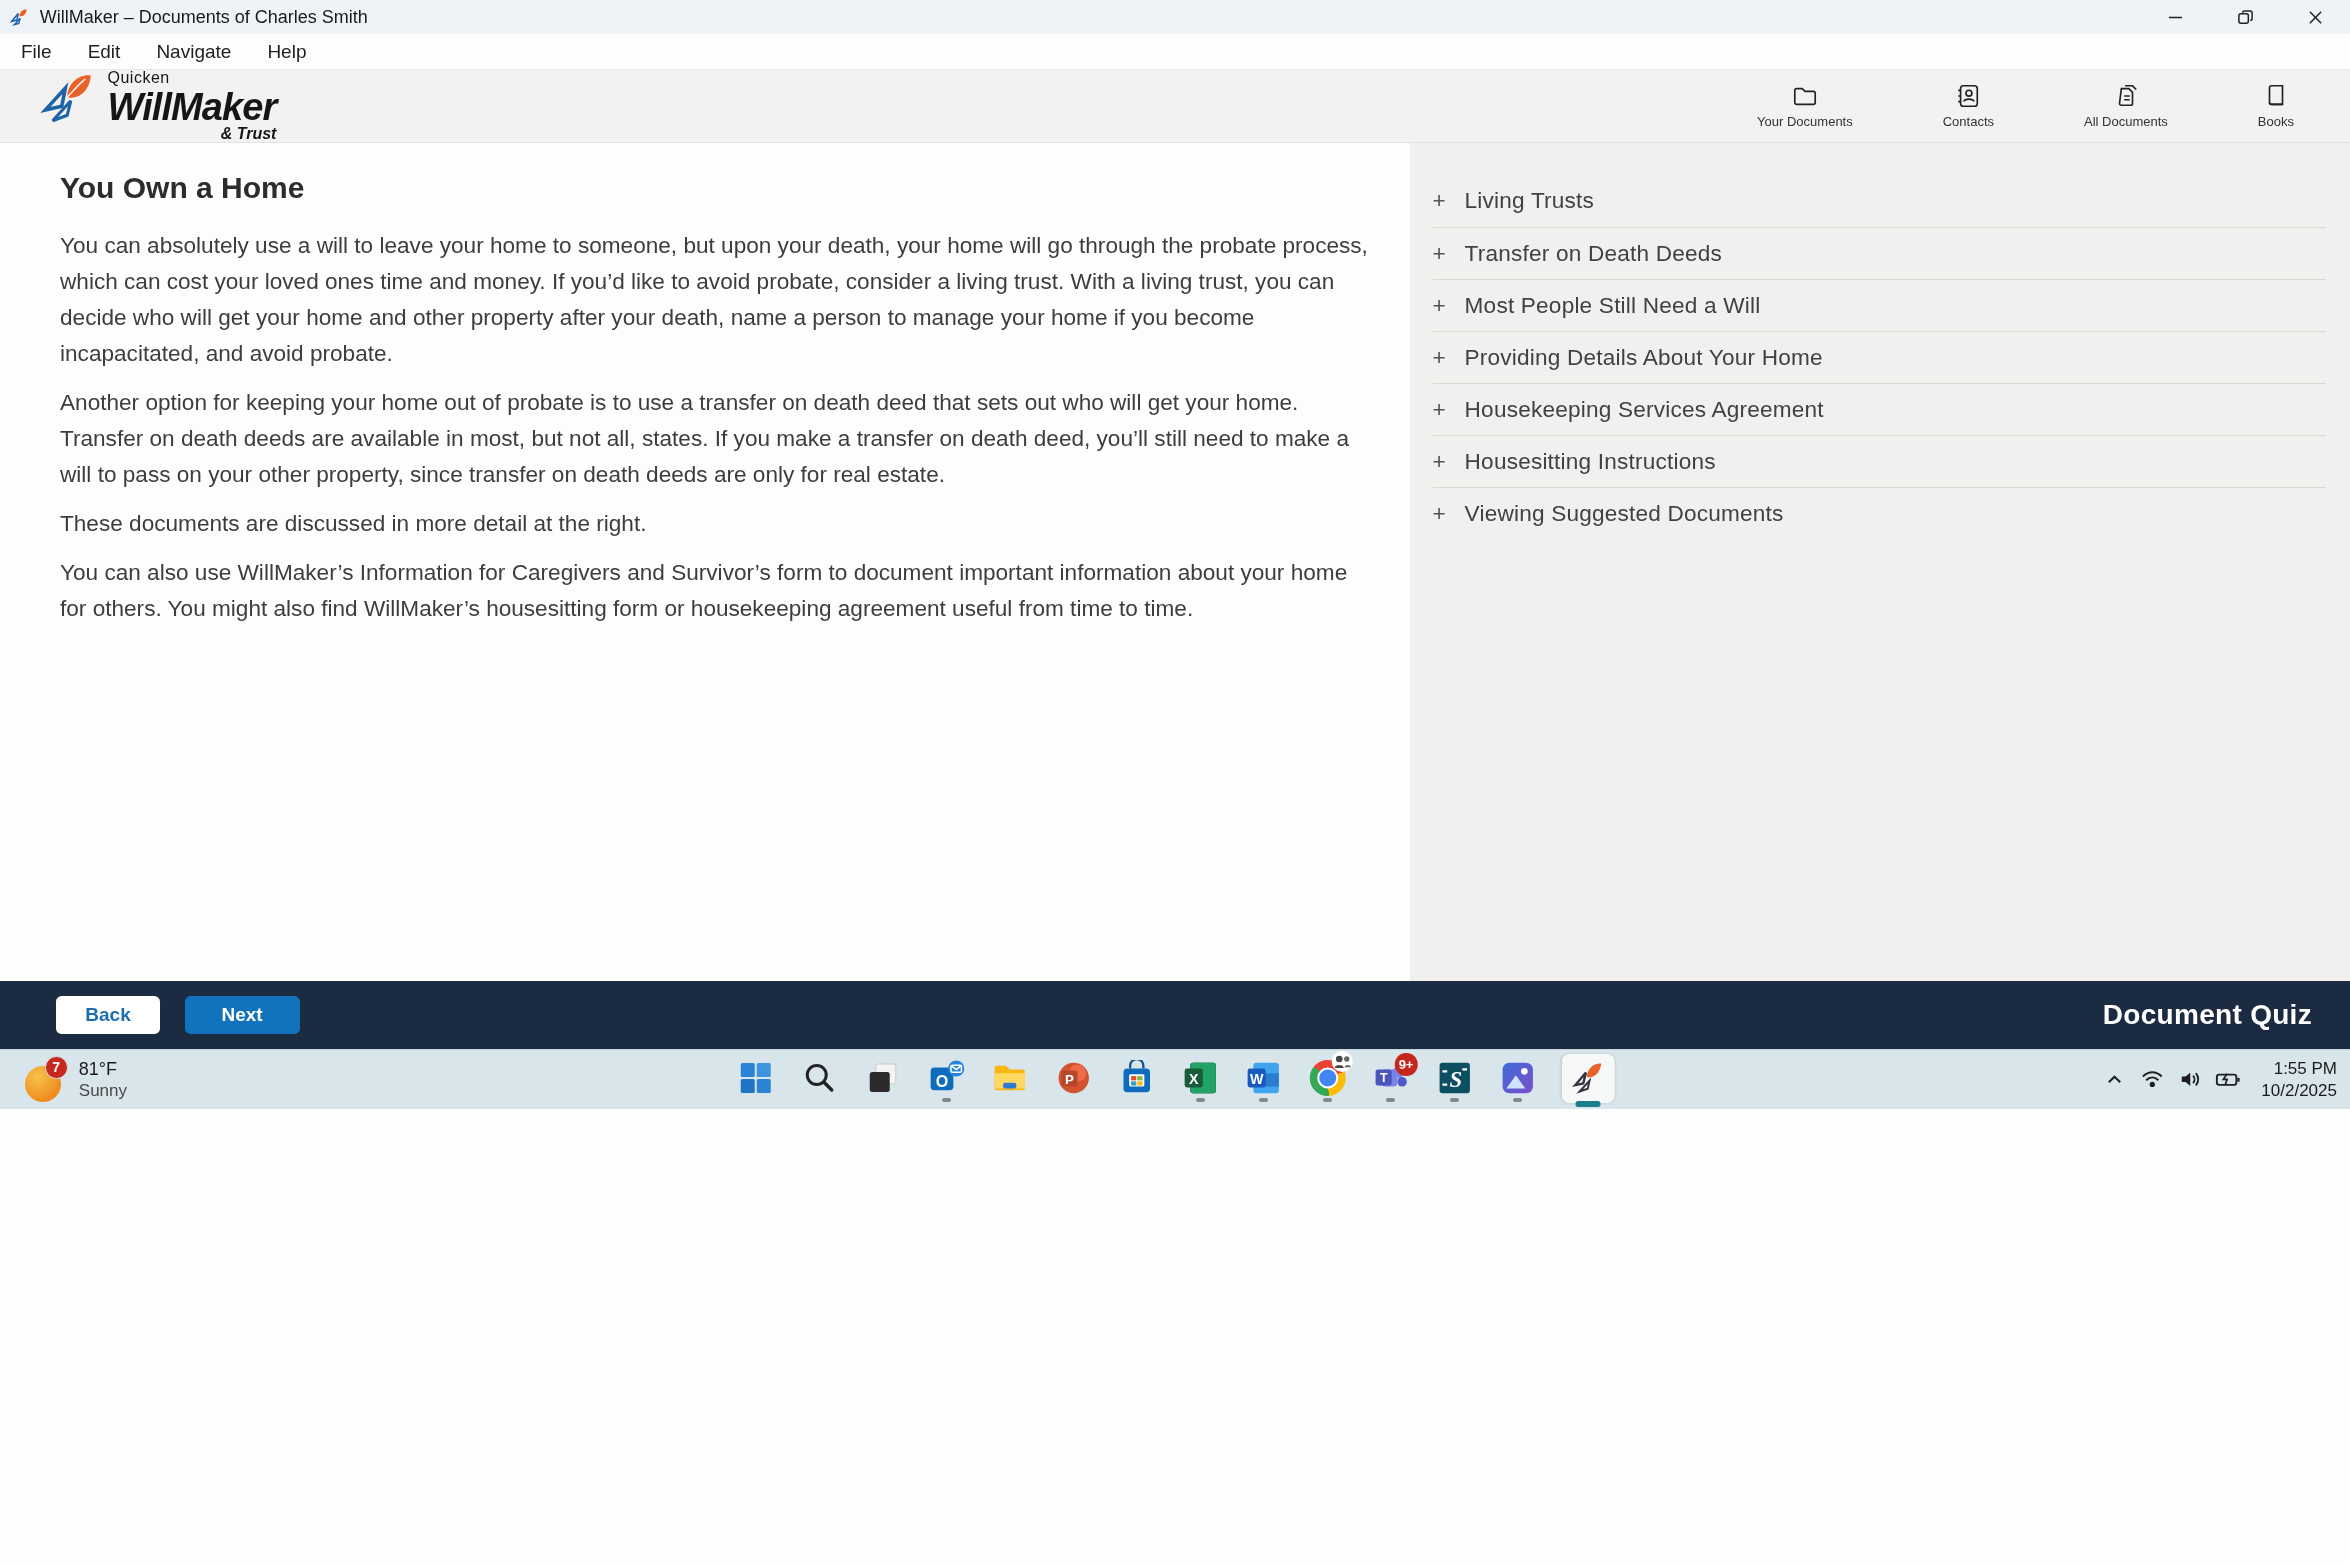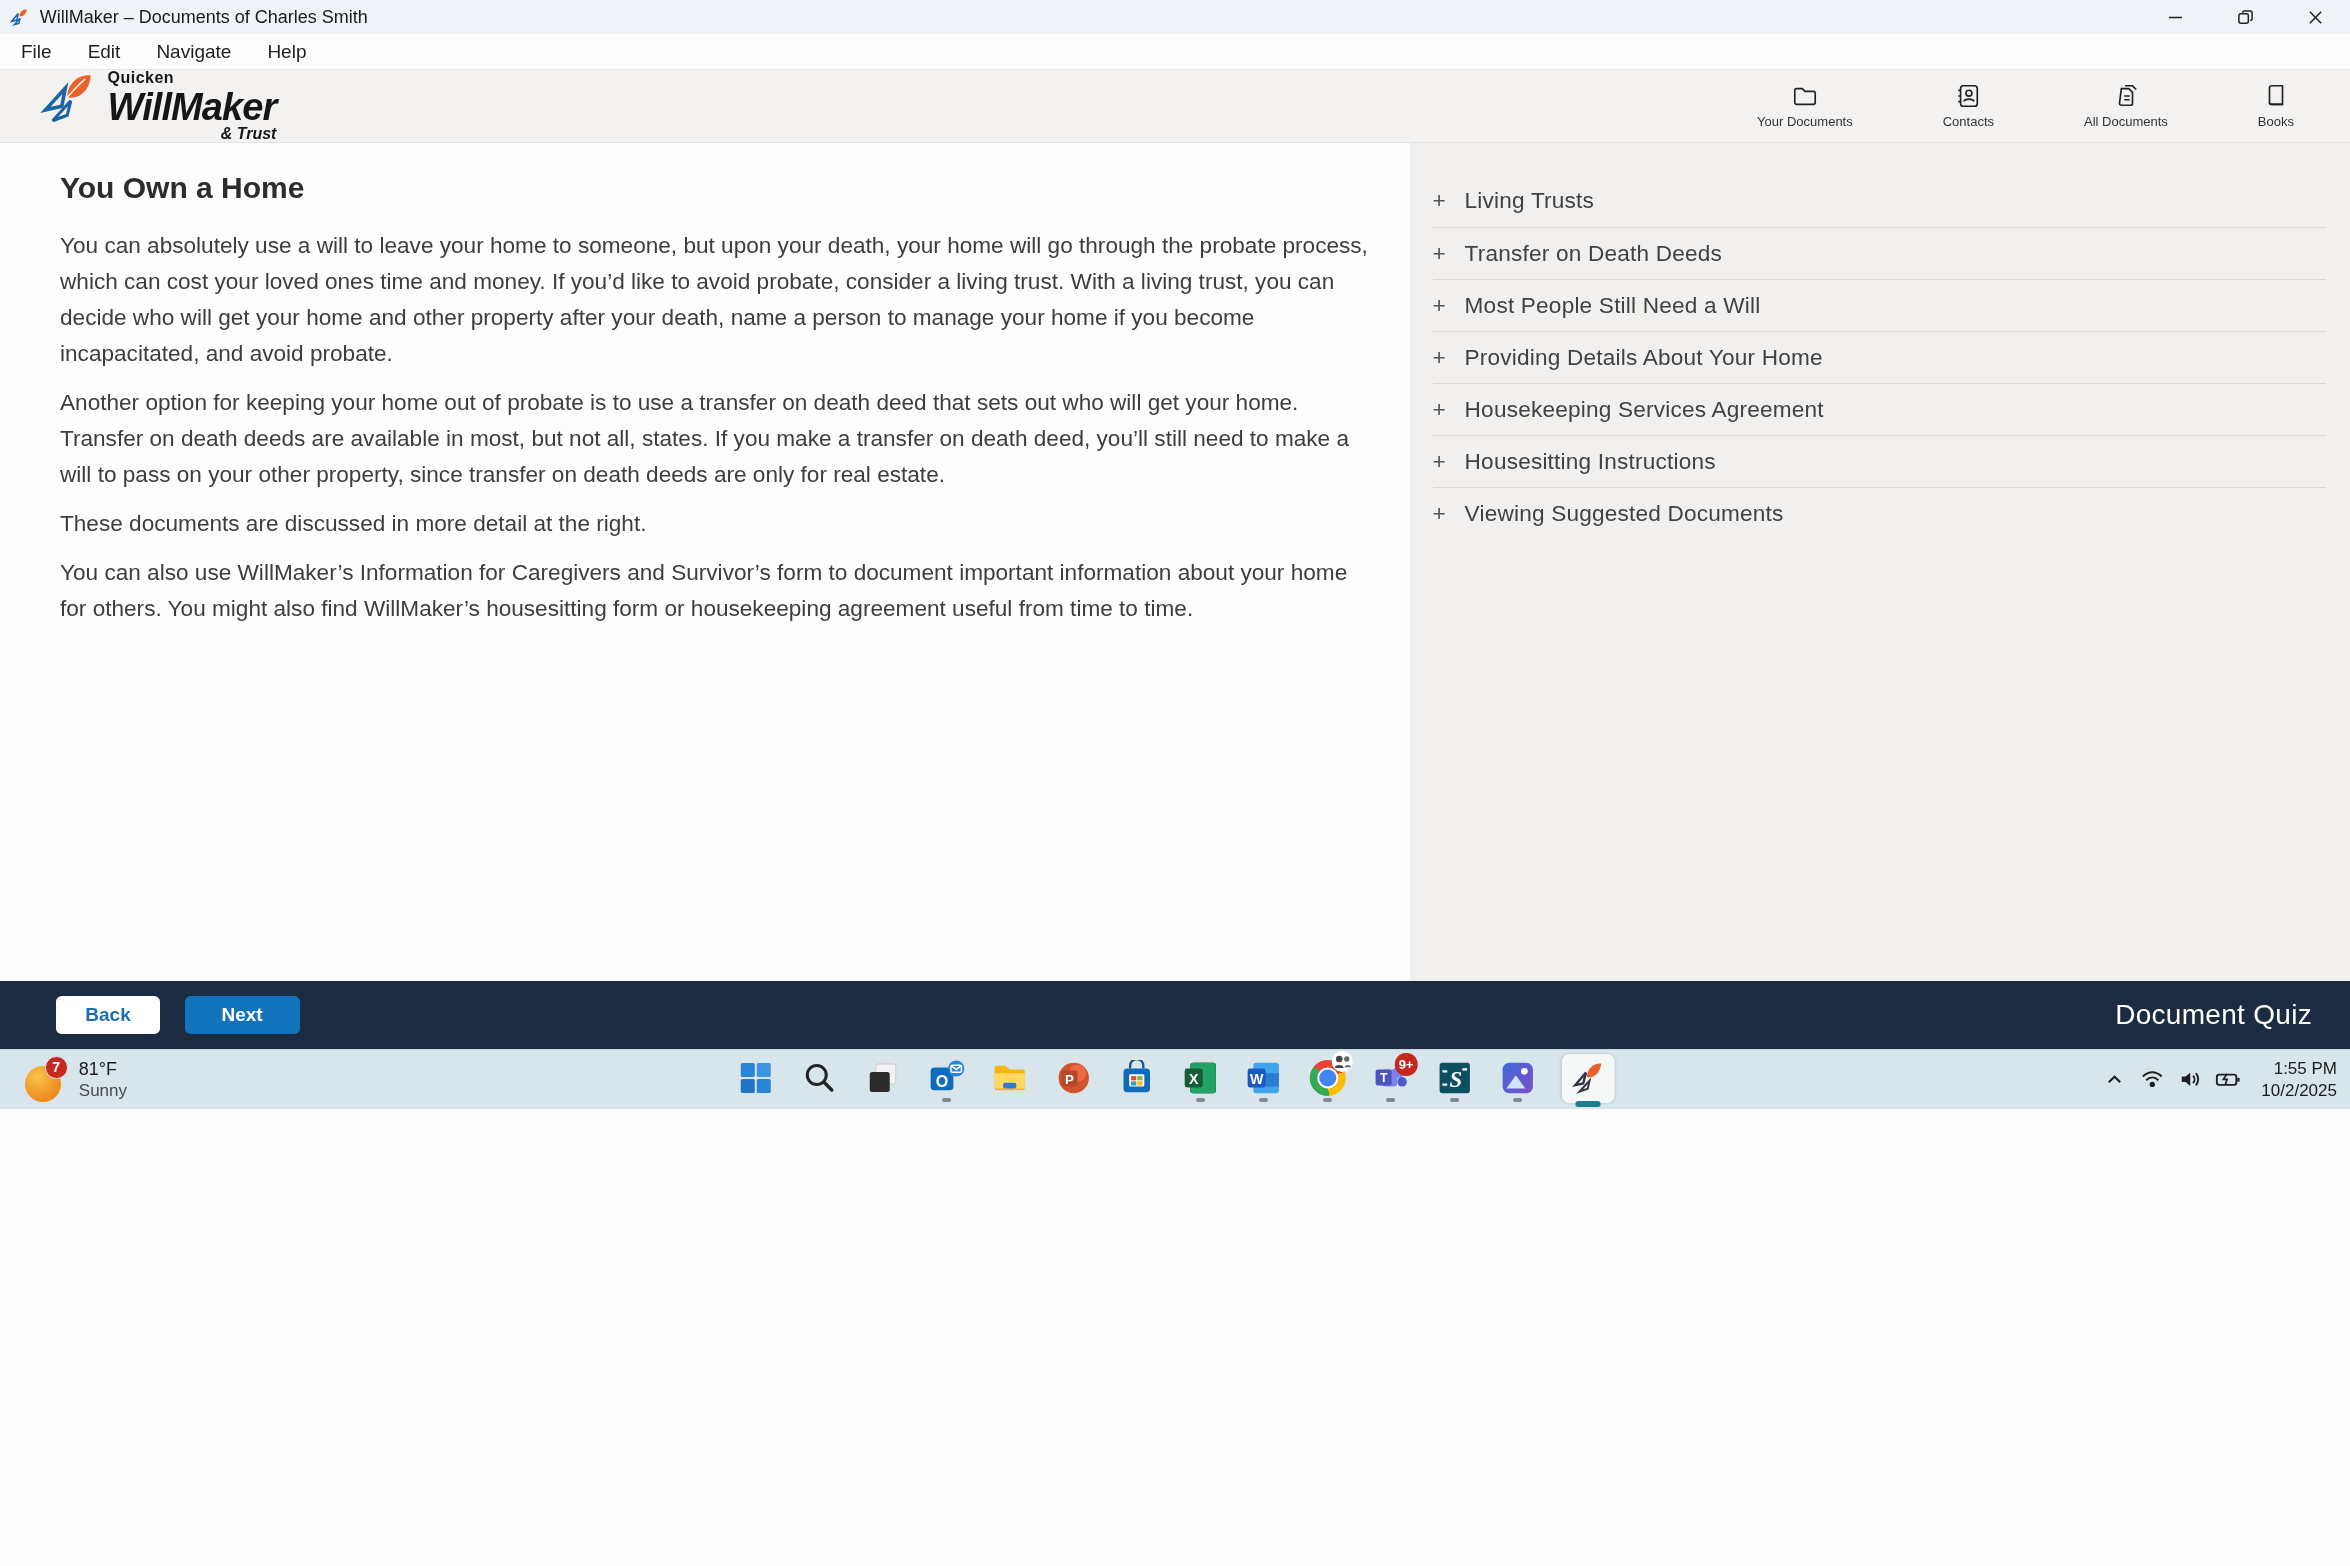--- a/index.html
+++ b/index.html
@@ -17,21 +17,21 @@
 
   
   .menubar { height:36px; background:#fdfdfd; border-bottom:0.9px solid #e7e7e7; display:flex; align-items:center; padding-left:21px; gap:36px; flex:0 0 auto; }
   .menubar span { font-size:19px; color:#1e1e1e; cursor:default; }
 
   
   .header { height:73px; background:#f3f2f0; border-bottom:0.9px solid #e3e2e0; display:flex; align-items:center; padding:0 56px 0 38px; flex:0 0 auto; }
   .logo { display:flex; align-items:flex-start; gap:7.5px; }
   .logo svg { width:62px; height:58px; }
   .logo-text { line-height:1; color:#161616; }
-  .logo-brand { font-size:16px; font-weight:bold; letter-spacing:0.5px; }
+  .logo-brand { font-size:16px; font-weight:normal; letter-spacing:0.5px; }
   .logo-name { font-size:38px; font-weight:bold; font-style:italic; letter-spacing:-0.9px; margin-top:1.9px; }
   .logo-suffix { font-size:16px; font-weight:bold; font-style:italic; text-align:right; margin-top:0.9px; }
   .header-nav { margin-left:auto; display:flex; gap:90px; }
   .hnav { display:flex; flex-direction:column; align-items:center; gap:5.6px; cursor:default; }
   .hnav svg { width:26px; height:26px; stroke:#222; fill:none; stroke-width:1.8; }
   .hnav .lbl { font-size:13px; color:#333; white-space:nowrap; }
 
   
   .content { flex:1 1 auto; display:flex; min-height:0; }
   .main { width:1410px; background:#fdfdfd; padding:28px 38px 0 60px; overflow:hidden; }
@@ -42,21 +42,21 @@
   .acc-item { display:flex; align-items:center; height:52px; font-size:22.6px; color:#414141; cursor:pointer; }
   .acc-item + .acc-item { border-top:0.9px solid #dbd9d6; }
   .acc-item .plus { width:32px; font-size:22.6px; color:#555; }
   .acc-item .acc-label { font-weight:500; letter-spacing:0.2px; }
 
   
   .footer { height:68px; background:#1b2b42; display:flex; align-items:center; padding:0 38px 0 56px; flex:0 0 auto; }
   .btn { height:38px; border-radius:5.6px; border:none; font-size:19px; font-weight:bold; font-family:"Liberation Sans",sans-serif; cursor:pointer; }
   .btn-back { width:104px; background:#ffffff; color:#1b6fae; margin-right:24.5px; }
   .btn-next { width:115px; background:#1273bd; color:#ffffff; }
-  .footer .quiz { margin-left:auto; color:#ffffff; font-size:28px; letter-spacing:0.3px; }
+  .footer .quiz { margin-left:auto; color:#ffffff; font-size:28px; letter-spacing:0.3px;font-weight:bold; }
 
   
   .taskbar { height:60px; background:#d8e6eb; border-top:0.9px solid #c3d4da; display:flex; align-items:center; position:relative; flex:0 0 auto; }
   .weather { display:flex; align-items:center; gap:11.3px; margin-left:24.5px; cursor:pointer; }
   .sun { position:relative; width:43px; height:43px; }
   .sun .disc { position:absolute; left:0; top:7.5px; width:36px; height:36px; border-radius:50%;
                background:radial-gradient(circle at 35% 30%, #f7c34a, #ef8b1f 70%); }
   .sun .badge { position:absolute; right:0; top:-1.9px; width:22.6px; height:22.6px; border-radius:50%;
                 background:#c6271f; color:#fff; font-size:14px; font-weight:bold;
                 display:flex; align-items:center; justify-content:center; border:1.9px solid #d8e6eb; }

